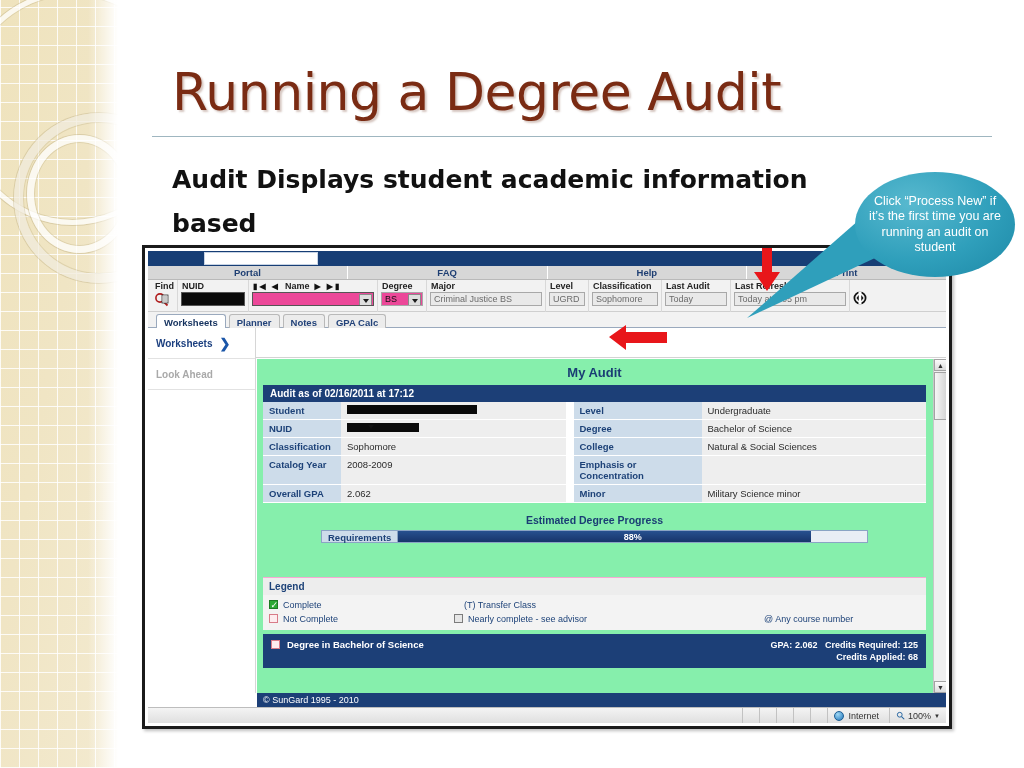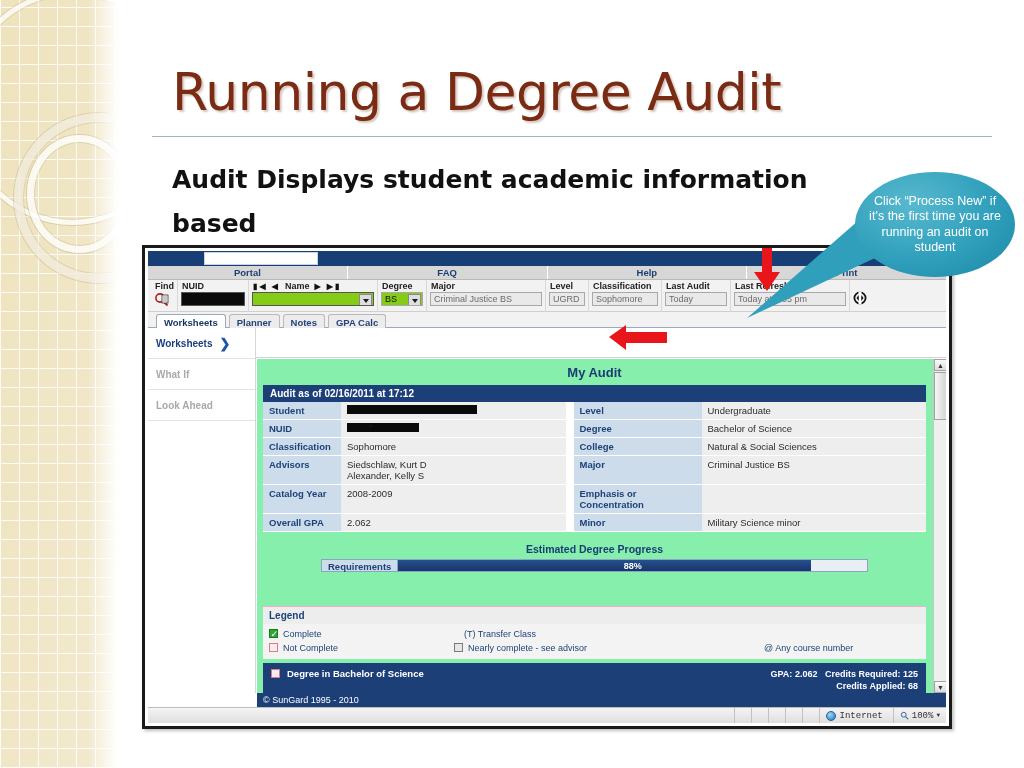--- a/index.html
+++ b/index.html
@@ -112,21 +112,21 @@
   .fld { position:relative; padding:0 3px; height:32px; border-right:1px solid #d8d8d8; }
   .fld.nb { border-right:none; }
   .fld .lbl { font-size:9px; font-weight:bold; color:#232323; display:block; padding:1px 0 1px 1px; white-space:nowrap; }
   .fld .box {
     height:14px; background:#e9e9e9; border:1px solid #a8a8a8;
     font-size:9px; color:#6b6b6b; line-height:13px; padding:0 3px;
     white-space:nowrap; overflow:hidden;
   }
   .fld .box.redact { background:#0a0a0a; border-color:#555; }
   .fld .box.sel {
-    background:#84cc16; position:relative; padding-right:8px;
+    background:#ec4899; position:relative; padding-right:8px;
     color:#111;
   }
   .fld .box.sel:after {
     content:""; position:absolute; right:1px; top:1px; width:11px; height:10px;
     background:#dedede; border:1px solid #8a8a8a;
   }
   .fld .box.sel:before {
     content:""; position:absolute; right:4.5px; top:6px;
     border-left:3px solid transparent; border-right:3px solid transparent;
     border-top:4px solid #1b1b1b; z-index:2;
@@ -262,21 +262,21 @@
 
   
   #sungard {
     position:absolute; left:109px; right:0; bottom:16px; height:14px;
     background:#1c3f77; color:#ffffff; font-size:9px;
     display:flex; align-items:center; padding-left:6px;
   }
   #statusbar {
     position:absolute; left:0; right:0; bottom:0; height:16px;
     background:linear-gradient(#f4f4f4,#dfdfdf); border-top:1px solid #bdbdbd;
-    display:flex; align-items:center; font-size:9px; color:#333;font-family:Liberation Mono, monospace;
+    display:flex; align-items:center; font-size:9px; color:#333;
   }
   #statusbar .spacer { flex:1; }
   #statusbar .cell { width:17px; height:15px; border-left:1px solid #c2c2c2; }
   #statusbar .zone { display:flex; align-items:center; gap:4px; padding:0 10px 0 6px;
                      border-left:1px solid #c2c2c2; height:15px; }
   #statusbar .zoom { display:flex; align-items:center; gap:3px; padding:0 6px;
                      border-left:1px solid #c2c2c2; height:15px; }
   .globe { width:10px; height:10px; border-radius:50%;
            background:radial-gradient(circle at 35% 30%, #9fd8f5, #2277bb);
            border:1px solid #1c5d93; }
@@ -393,23 +393,20 @@
     <div class="gbtn" id="btnView">View</div>
     <div class="gbtn" id="btnPdf">Save as PDF</div>
     <div class="gbtn" id="btnProc">Process New</div>
     <a id="lnkHist" href="#">Class History</a>
   </div>
 
   <div id="sideCol">
         <div class="sideitem on">
           <span>Worksheets</span>
           <span class="chev">❯</span>
-        </div>
-        <div class="sideitem off">
-          <span>What If</span>
         </div>
         <div class="sideitem off">
           <span>Look Ahead</span>
         </div>
       </div>
 
   <div id="pane">
     <div id="paneBody">
 
       <div id="auditTitle">My Audit</div>
@@ -441,30 +438,20 @@
               <tr>
                 <td class="hdr">Classification</td>
                 <td class="val">
                   <div>Sophomore</div>
                 </td>
                 <td class="gap"></td>
                 <td class="hdr" style="width: 128px;">College</td>
                 <td class="val">Natural &amp; Social Sciences</td>
               </tr>
               <tr>
-                <td class="hdr">Advisors</td>
-                <td class="val">
-                  <div>Siedschlaw, Kurt D</div>
-                  <div>Alexander, Kelly S</div>
-                </td>
-                <td class="gap"></td>
-                <td class="hdr" style="width: 128px;">Major</td>
-                <td class="val">Criminal Justice BS</td>
-              </tr>
-              <tr>
                 <td class="hdr">Catalog Year</td>
                 <td class="val">
                   <div>2008-2009</div>
                 </td>
                 <td class="gap"></td>
                 <td class="hdr" style="width: 128px;">Emphasis or Concentration</td>
                 <td class="val"></td>
               </tr>
               <tr>
                 <td class="hdr">Overall GPA</td>

